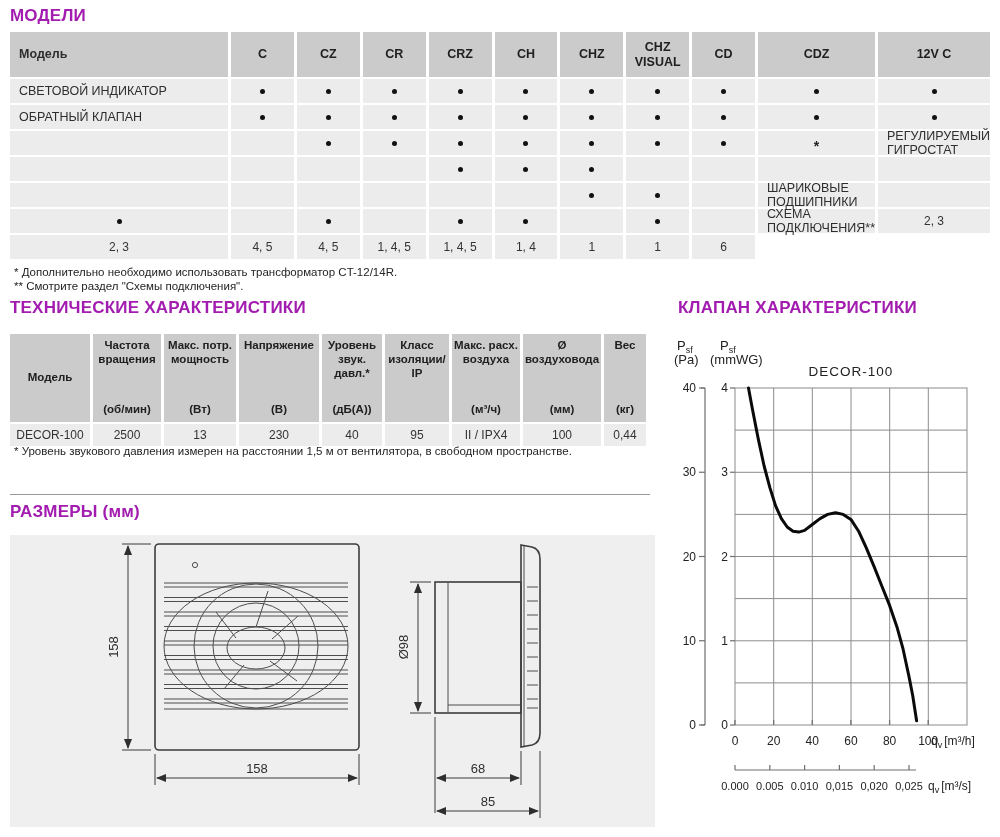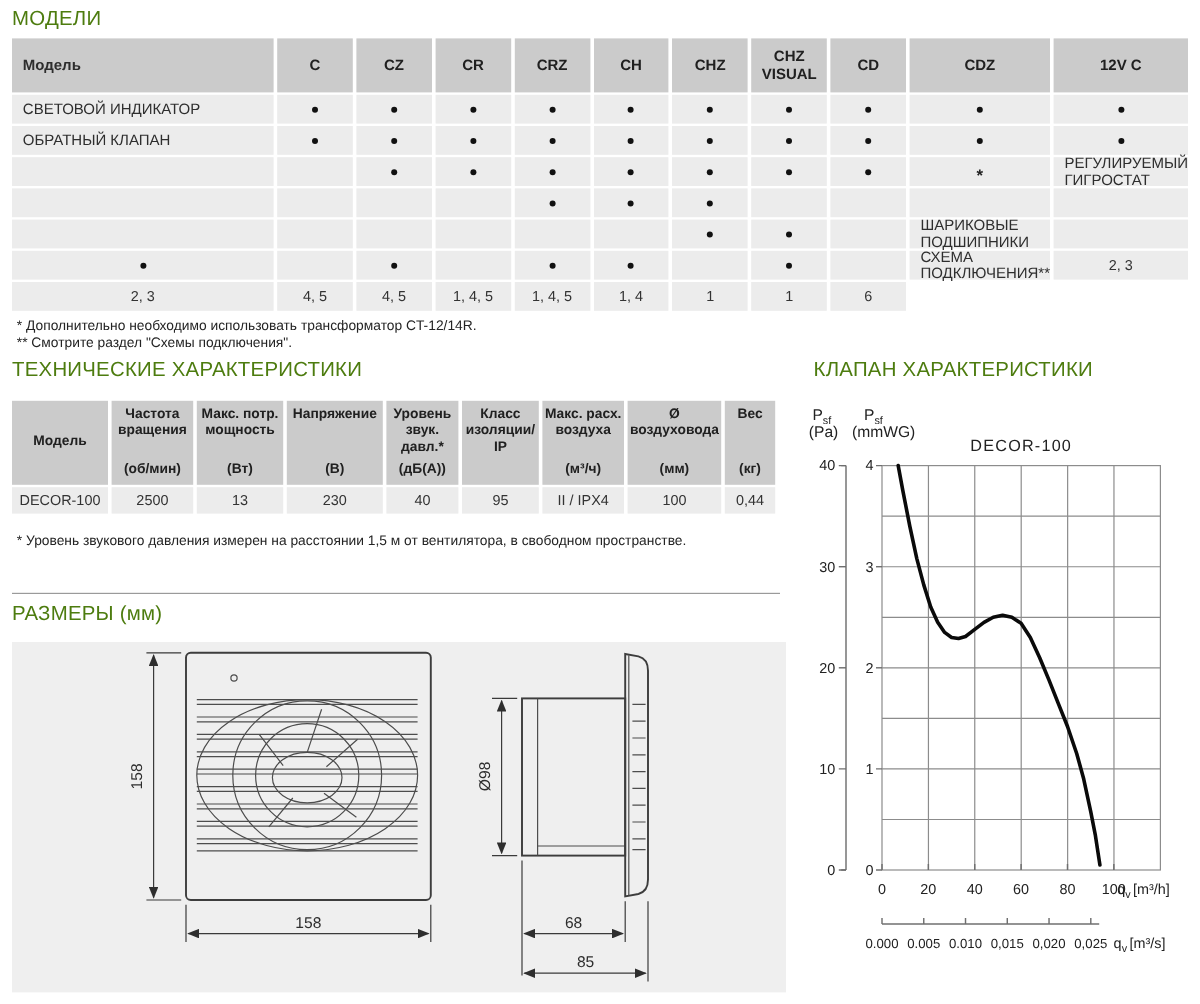--- a/index.html
+++ b/index.html
@@ -1,34 +1,34 @@
 <!DOCTYPE html>
 <html><head>
 <meta charset="utf-8">
 <title>DECOR-100 Datasheet</title>
 <style>
   *{margin:0;padding:0;box-sizing:border-box}
   html,body{background:#fff}
   body{width:1000px;height:837px;position:relative;font-family:"Liberation Sans",sans-serif;color:#222;overflow:hidden}
   .abs{position:absolute}
-  .sec-title{font-size:17px;font-weight:normal;color:#4d7c0f;letter-spacing:.2px}
+  .sec-title{font-size:17px;font-weight:bold;color:#a21caf;letter-spacing:.2px}
 
   
   #models-table{left:10px;top:32px;width:980px;display:grid;grid-template-columns:218px repeat(10,1fr);column-gap:3px;row-gap:2px}
   .mh{background:#cbcbcb;font-weight:bold;font-size:12.5px;color:#202020;display:flex;align-items:center;justify-content:center;text-align:center;height:45px;line-height:1.15;padding:2px}
   .mc{background:#ececec;height:24px;display:flex;align-items:center;justify-content:center;font-size:12px;color:#333}
   .mlabel{justify-content:flex-start;padding-left:9px;font-size:12.5px;color:#2e2e2e}
   .dot{width:5px;height:5px;border-radius:50%;background:#111}
   .star{font-size:14px;font-weight:bold;color:#222;line-height:5px;padding-top:6px}
 
   .fnote{font-size:11.5px;color:#242424;line-height:1.3}
 
   
   #tech-table{left:10px;top:334px;width:636px;display:grid;grid-template-columns:80px 68px 72px 80px 60px 64px 68px 78px 42px;column-gap:3px;row-gap:2px}
-  .th{background:#cbcbcb;height:70px;display:flex;flex-direction:column;justify-content:space-between;align-items:center;text-align:center;font-size:11.5px;font-weight:bold;color:#202020;line-height:1.2;padding:5px 2px}
+  .th{background:#cbcbcb;height:88px;display:flex;flex-direction:column;justify-content:space-between;align-items:center;text-align:center;font-size:11.5px;font-weight:bold;color:#202020;line-height:1.2;padding:5px 2px}
   .th.vcenter{justify-content:center}
   .tc{background:#ececec;height:22px;display:flex;align-items:center;justify-content:center;font-size:12px;color:#333}
 
   .divider{left:10px;top:494px;width:640px;border-top:1.5px solid #9a9a9a}
 
   
   #dims-box{left:10px;top:535px;width:645px;height:292px;background:#efefef}
   svg text{font-family:"Liberation Sans",sans-serif}
   .draw{stroke:#4d4d4d;stroke-width:1;fill:none}
   .draw-thick{stroke:#3d3d3d;stroke-width:1.6;fill:none}

